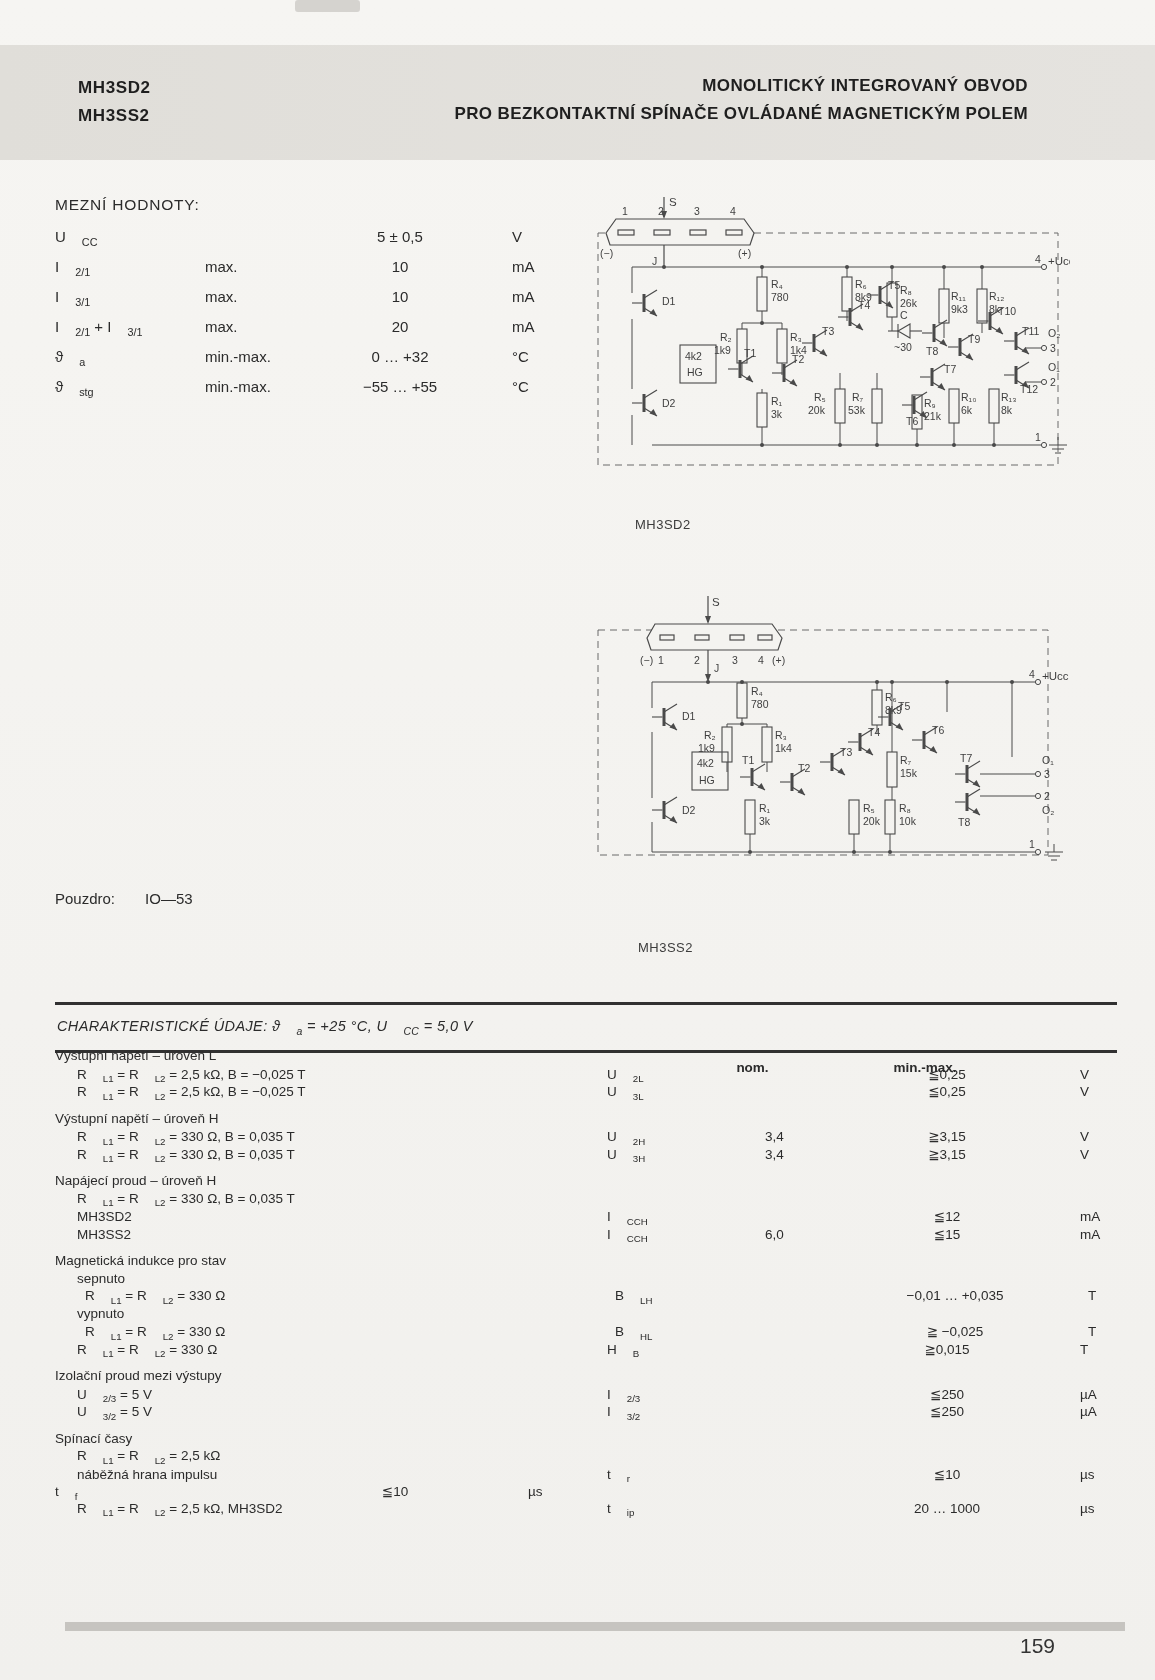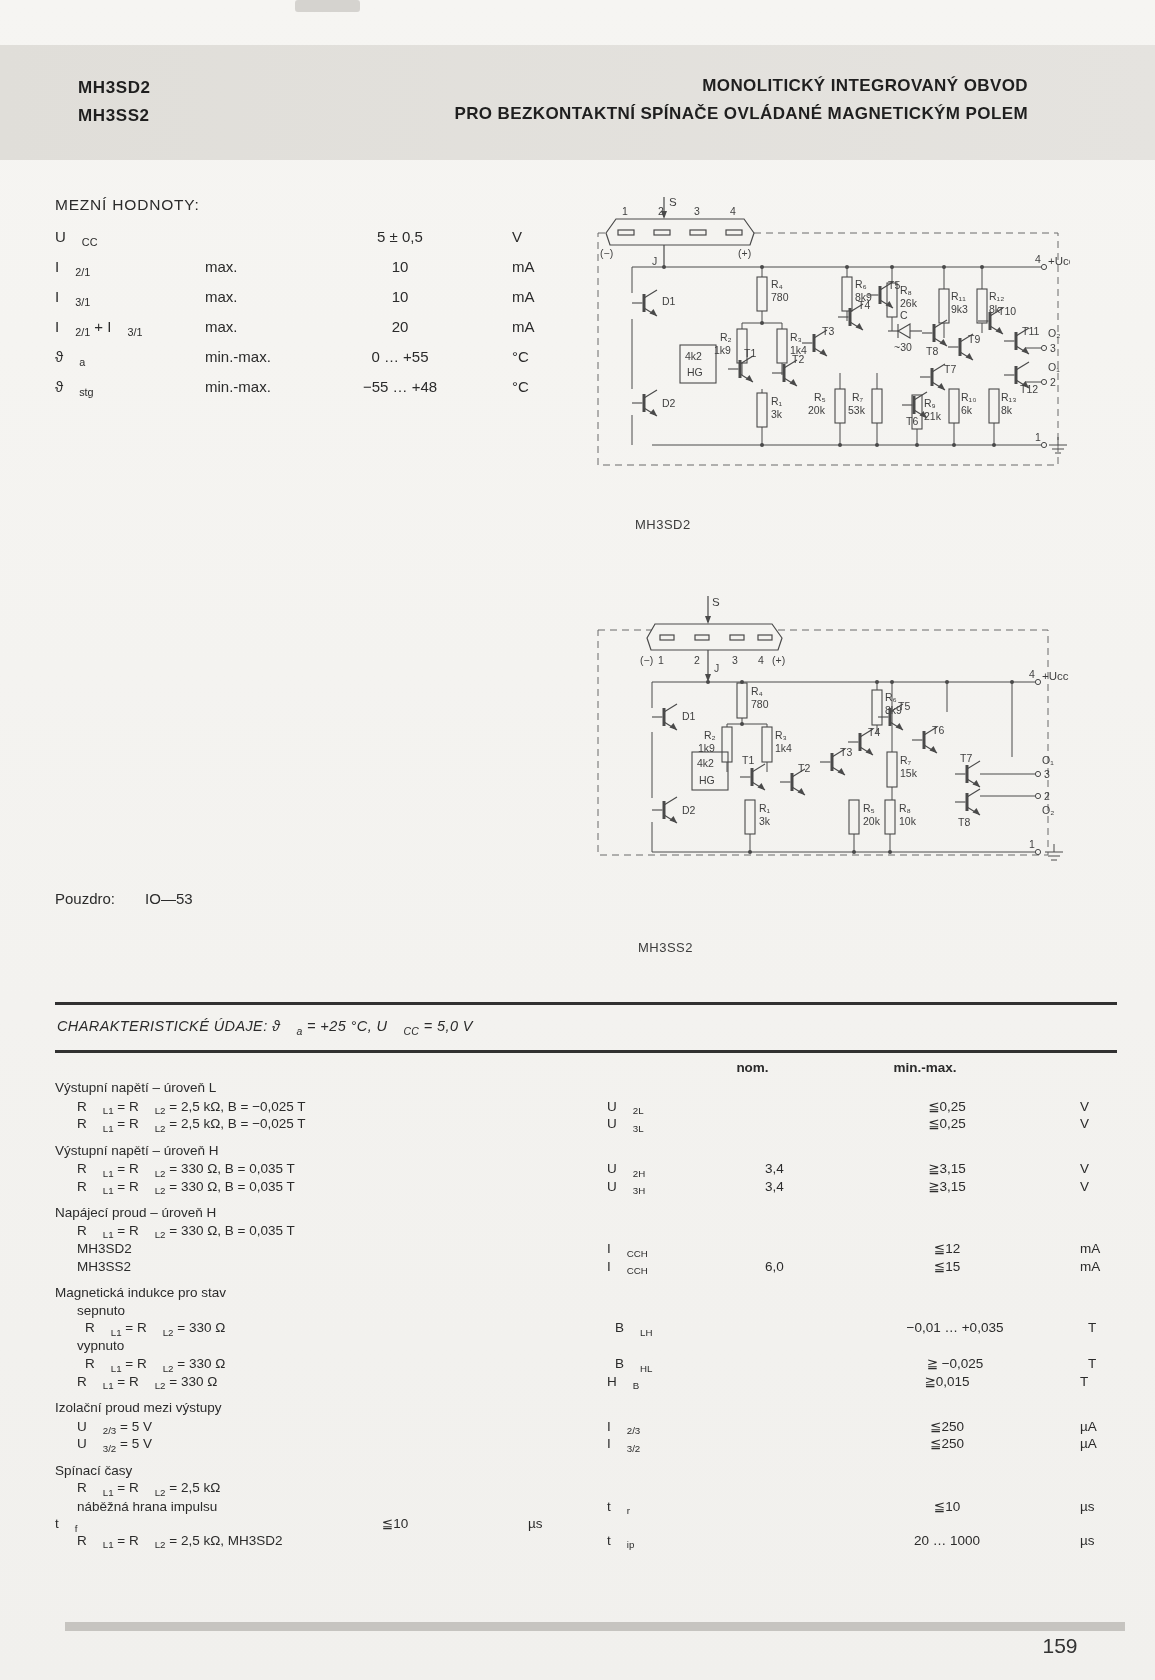--- a/index.html
+++ b/index.html
@@ -28,33 +28,33 @@
   .caption{font-size:13px;color:#3c3c3c;letter-spacing:.5px;}
   .pouzdro{left:55px;top:890px;font-size:15px;}
   .pouzdro .v{margin-left:30px;}
   
   .rule{left:55px;width:1062px;height:3px;background:#313131;}
   .char-title{left:57px;top:1018px;font-size:14.5px;letter-spacing:.4px;font-style:italic;}
   .colhead{left:55px;top:1060px;width:1062px;display:flex;font-size:13.5px;font-weight:bold;}
   .ch-sp1{width:645px;}
   .ch-nom{width:105px;text-align:center;}
   .ch-mm{width:240px;text-align:center;}
-  .chars{left:55px;top:1080px;width:1062px;}
+  .chars{left:55px;top:1048px;width:1062px;}
   .crow{display:flex;align-items:baseline;height:17.5px;font-size:13.5px;}
   .crow.gap{margin-top:10px;}
   .c-label{width:530px;white-space:pre;}
   .i1 .c-label{padding-left:22px;}
   .i2 .c-label{padding-left:30px;}
   .c-sym{width:115px;}
   .c-nom{width:105px;text-align:center;}
   .c-mm{width:240px;text-align:center;}
   .c-unit{flex:1;padding-left:13px;}
   
   .foot-bar{left:65px;top:1622px;width:1060px;height:9px;background:#c6c4c0;}
-  .page-num{left:1020px;top:1634px;width:80px;text-align:center;font-size:21px;color:#333;}
+  .page-num{left:1020px;top:1634px;width:80px;text-align:left;font-size:21px;color:#333;}
 </style>
 </head>
 <body>
 
 <div class="page">
 
   <div class="abs smudge"></div>
   <div class="abs band"></div>
 
   <div class="abs hdr-part" style="top:78px">MH3SD2</div>
@@ -85,27 +85,27 @@
   </div>
         <div class="lrow">
     <span class="l-sym"><span>I</span><sub>2/1</sub><span>  +  I</span><sub>3/1</sub><span></span></span>
     <span class="l-cond">max.</span>
     <span class="l-val">20</span>
     <span class="l-unit">mA</span>
   </div>
         <div class="lrow">
     <span class="l-sym"><span>ϑ</span><sub>a</sub><span></span></span>
     <span class="l-cond">min.-max.</span>
-    <span class="l-val">0 … +55</span>
+    <span class="l-val">0 … +32</span>
     <span class="l-unit">°C</span>
   </div>
         <div class="lrow">
     <span class="l-sym"><span>ϑ</span><sub>stg</sub><span></span></span>
     <span class="l-cond">min.-max.</span>
-    <span class="l-val">−55 … +48</span>
+    <span class="l-val">−55 … +55</span>
     <span class="l-unit">°C</span>
   </div>
       </div>
   </div>
 
   <svg class="abs schem" style="left:592px;top:193px" width="478" height="292" viewBox="0 0 478 292">
     <defs>
       <g id="tr" stroke="#4a4a4a" fill="none" stroke-width="1.1">
         <rect x="-1.5" y="-9" width="3" height="18" fill="#4a4a4a" stroke="none"></rect>
         <line x1="-12" y1="0" x2="-1.5" y2="0"></line>

